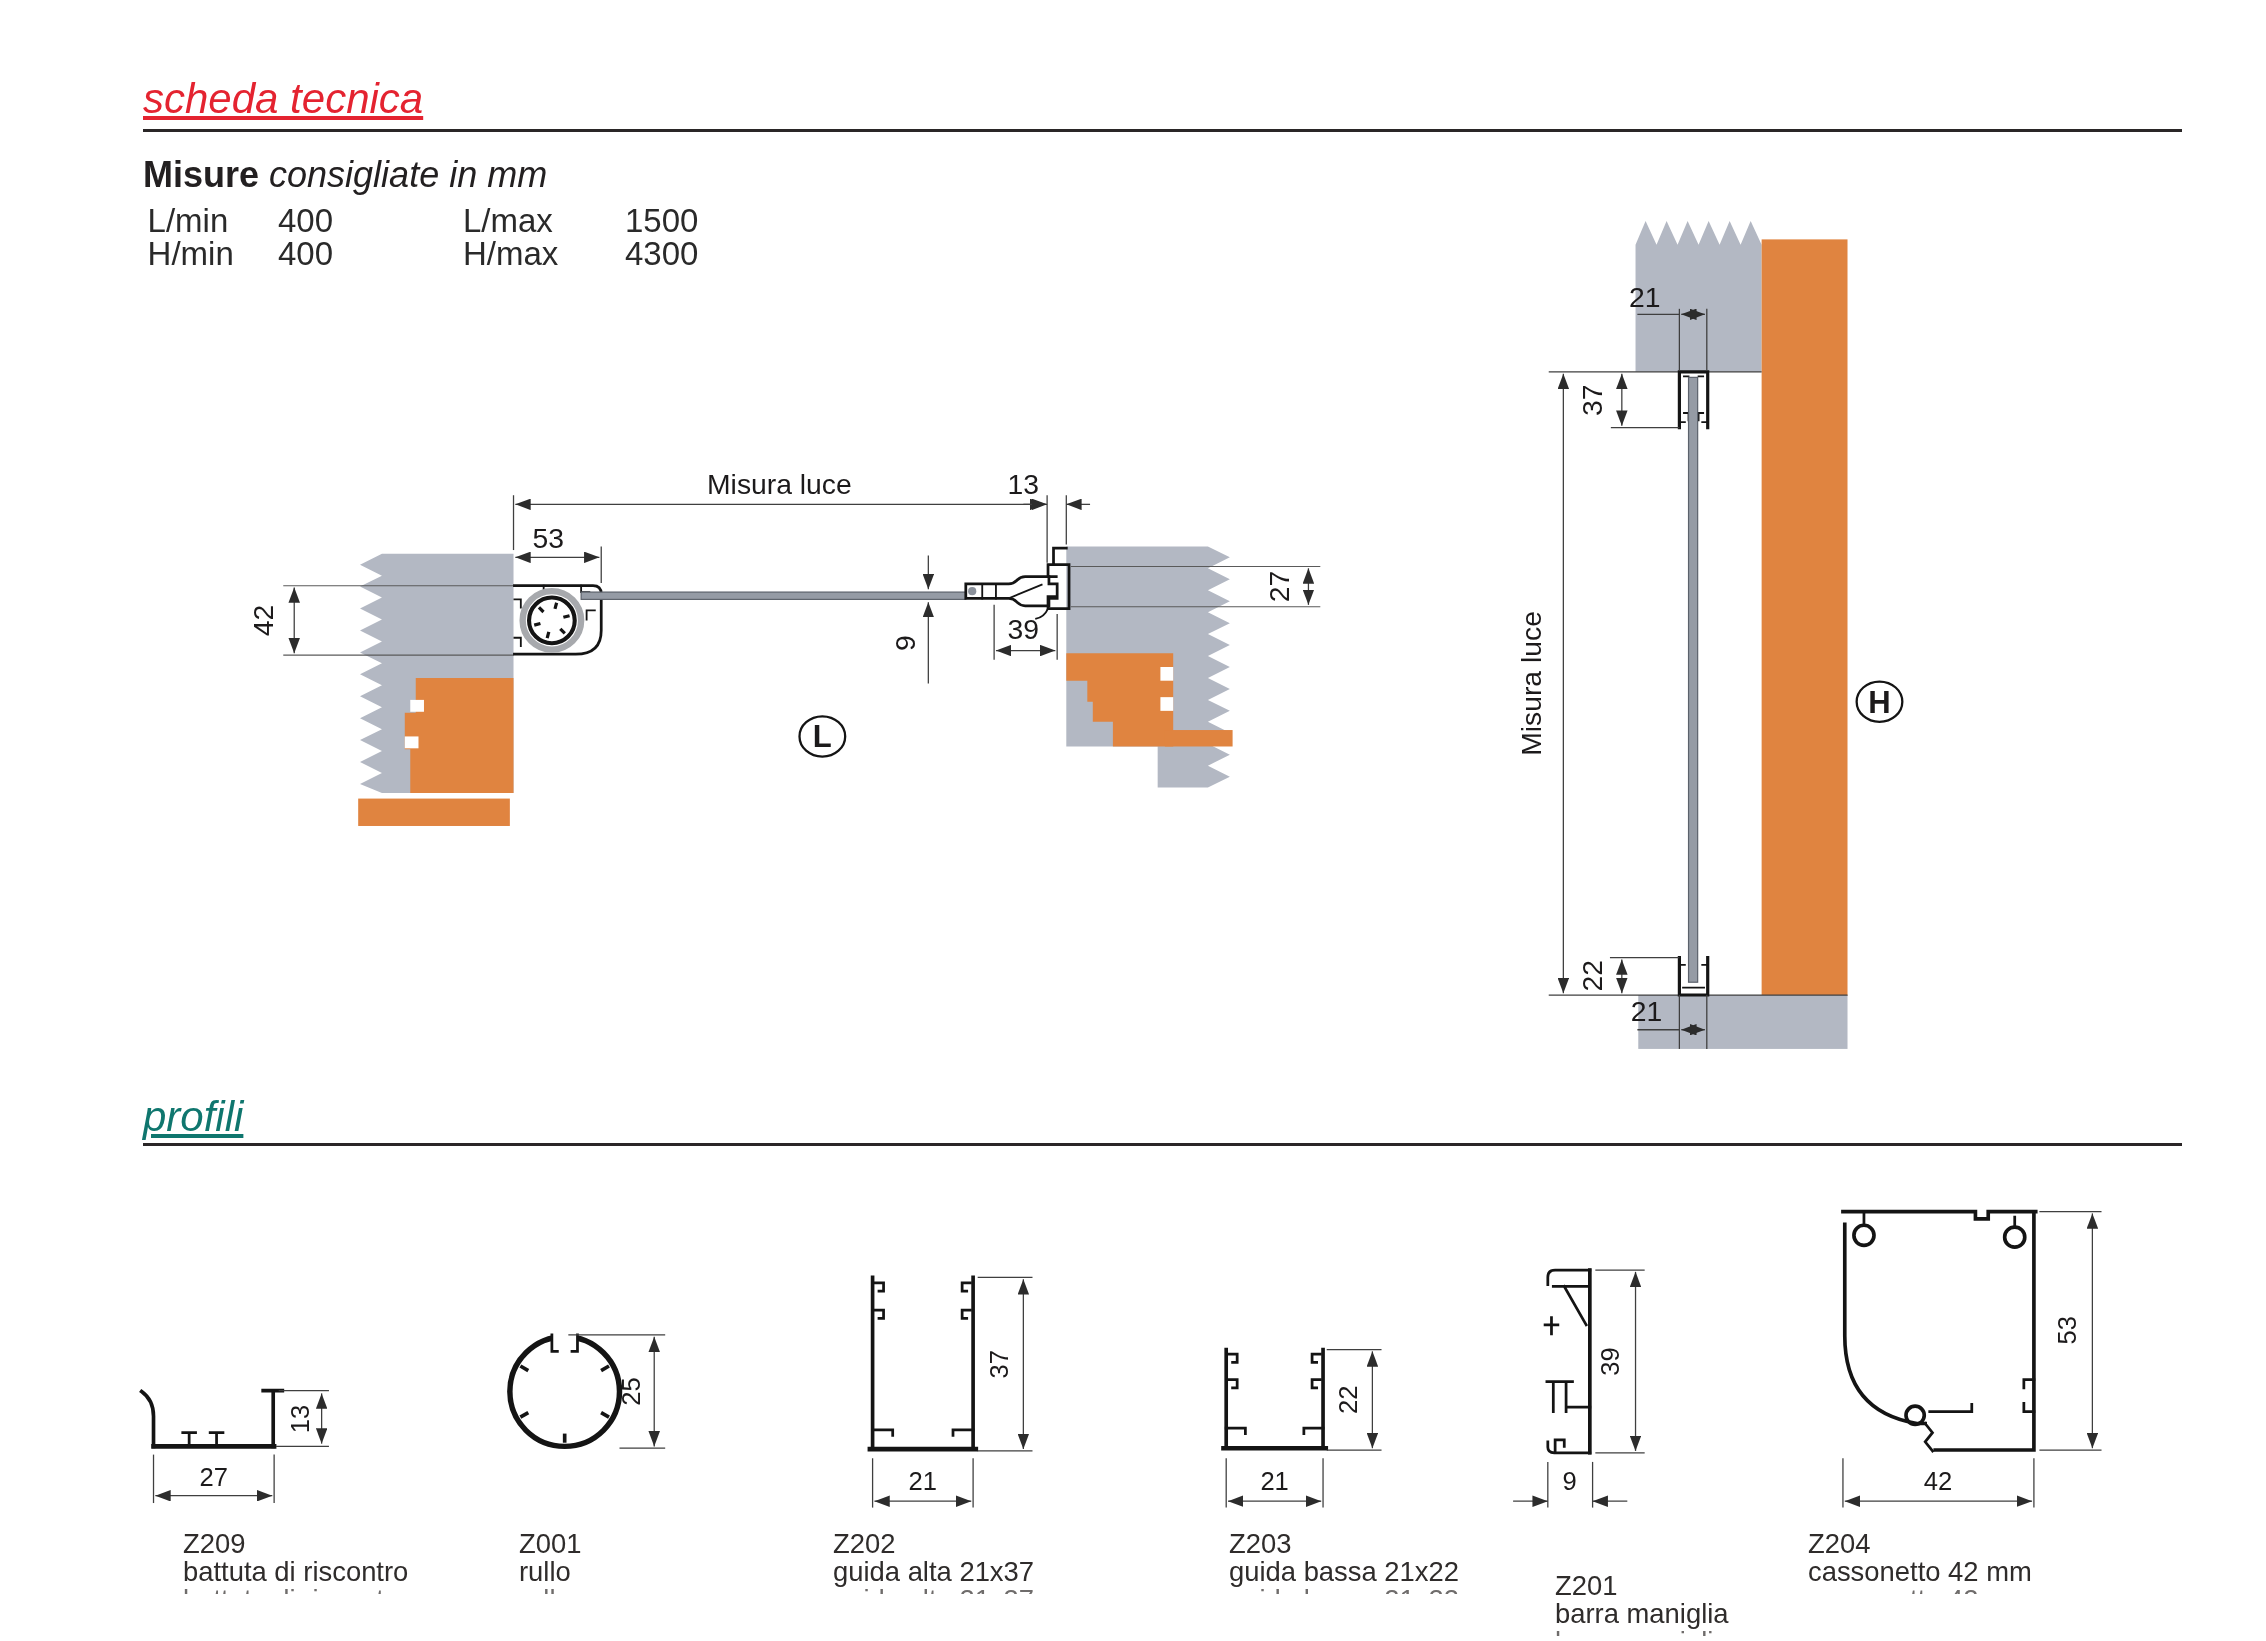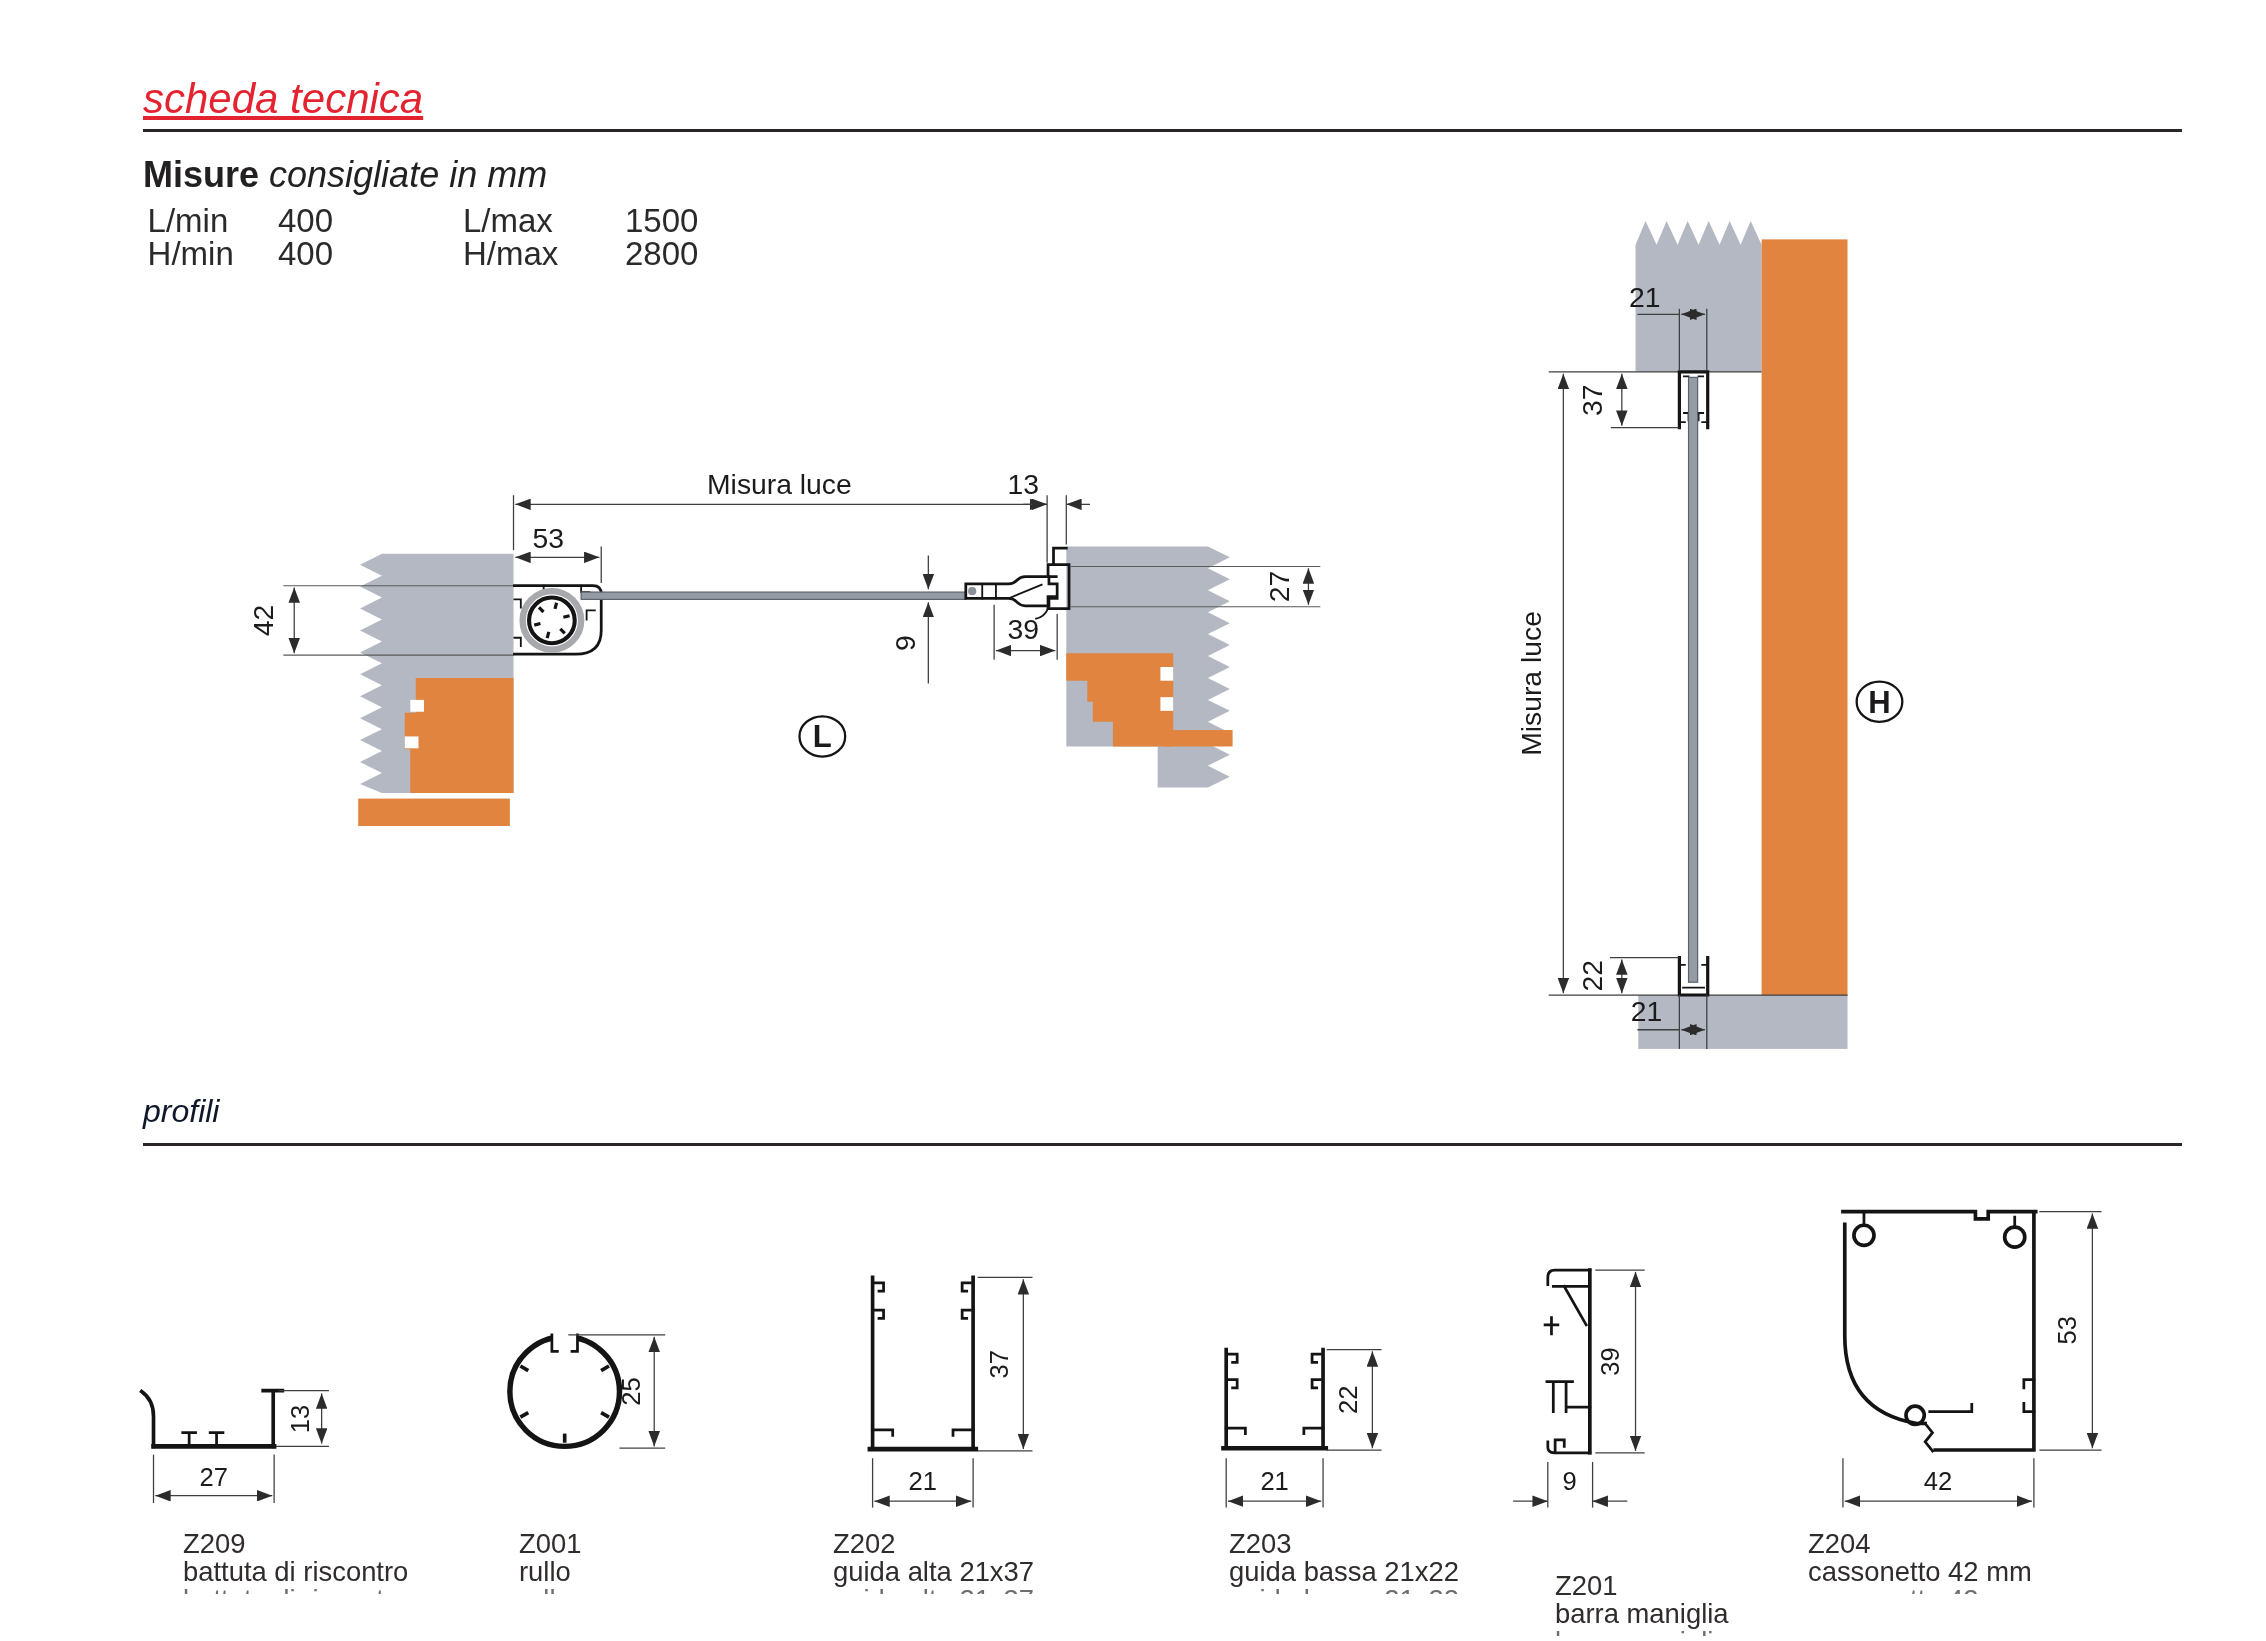--- a/index.html
+++ b/index.html
@@ -10,21 +10,21 @@
   .rule{position:absolute;left:143px;width:2039px;height:2.7px;background:#2a2627;}
   .rule-top{top:129px;}
   .rule-profili{top:1143px;}
   .measures-heading{left:143px;top:154px;font-size:36px;}
   .measures-heading .b{font-weight:bold;}
   .measures-heading .i{font-style:italic;}
   .mrow{position:absolute;left:143px;font-size:33px;color:#2a2a2a;height:33px;}
   .mrow span{position:absolute;top:0;}
   .mrow .c1{left:4.6px;} .mrow .c2{left:135px;} .mrow .c3{left:320px;} .mrow .c4{left:482px;}
   .mrow1{top:202px;} .mrow2{top:235px;}
-  .profili-title{left:143px;top:1093px;font-size:32px;font-style:italic;color:#0f172a;}
+  .profili-title{left:143px;top:1093px;font-size:42px;font-style:italic;color:#0f766e;text-decoration:underline;}
   .caption{position:absolute;font-size:27.4px;line-height:28px;color:#2f2c2b;}
   .caption .code{display:block;}
   .caption .name{display:block;}
   .caption .sliver{display:block;height:8.2px;overflow:hidden;color:#6f6c6b;}
   svg{position:absolute;left:0;top:0;}
   svg text{font-family:"Liberation Sans", sans-serif;fill:#1c1a1b;}
   .dimtxt{font-size:31px;}
   .pdimtxt{font-size:28px;}
   .badgetxt{font-size:34px;font-weight:bold;}
   .wall{fill:#b3b8c3;}
@@ -316,21 +316,21 @@
 <div class="mrow mrow1">
   <span class="c1">L/min</span>
   <span class="c2">400</span>
   <span class="c3">L/max</span>
   <span class="c4">1500</span>
 </div>
 <div class="mrow mrow2">
   <span class="c1">H/min</span>
   <span class="c2">400</span>
   <span class="c3">H/max</span>
-  <span class="c4">2800</span>
+  <span class="c4">4300</span>
 </div>
 
 <div class="abs profili-title">profili</div>
 <div class="rule rule-profili"></div>
 
 <div class="caption" style="left:151px;top:1530px;margin-left:32px;">
   <span class="code">Z209</span>
   <span class="name">battuta di riscontro</span>
   <span class="sliver">battuta di riscontro</span>
 </div>

